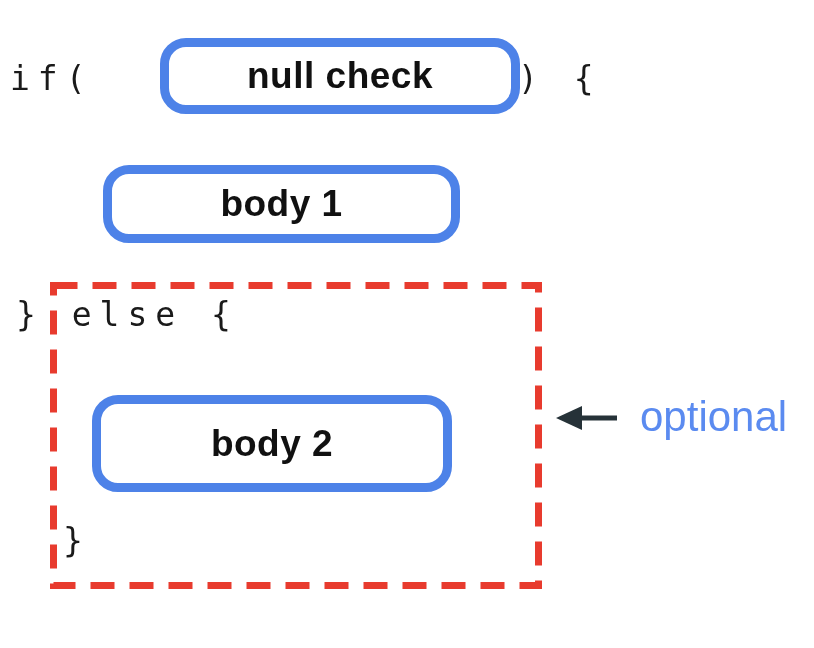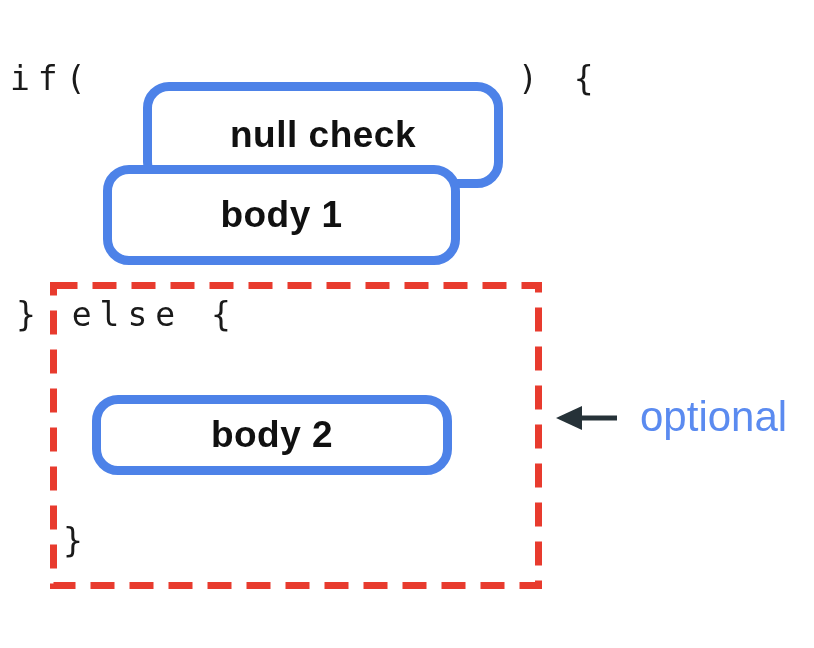--- a/index.html
+++ b/index.html
@@ -42,23 +42,23 @@
   }
   .bluebox .label{
     font-family:"Liberation Sans", sans-serif;
     font-weight:700;
     font-size:37px;
     color:var(--label-text);
     letter-spacing:0.5px;
   }
   #if-open   {left:10px;  top:62px;}
   #if-close  {left:518px; top:62px;}
-  #box-null-check{left:143px; top:38px;  width:360px; height:106px;margin-top:44px;}
-  #box-body1    {left:103px; top:165px; width:357px; height:100px;}
-  #box-body2    {left:92px;  top:395px; width:360px; height:80px;}
+  #box-null-check{left:160px; top:38px;  width:360px; height:76px;}
+  #box-body1    {left:103px; top:165px; width:357px; height:78px;}
+  #box-body2    {left:92px;  top:395px; width:360px; height:97px;}
   #else-line {left:16px;   top:298px;}
   #close-brace{left:63px; top:524px;}
   .overlay{
     position:absolute;
     left:0; top:0;
     width:814px; height:648px;
     pointer-events:none;
   }
   .dashed-rect{
     fill:none;

